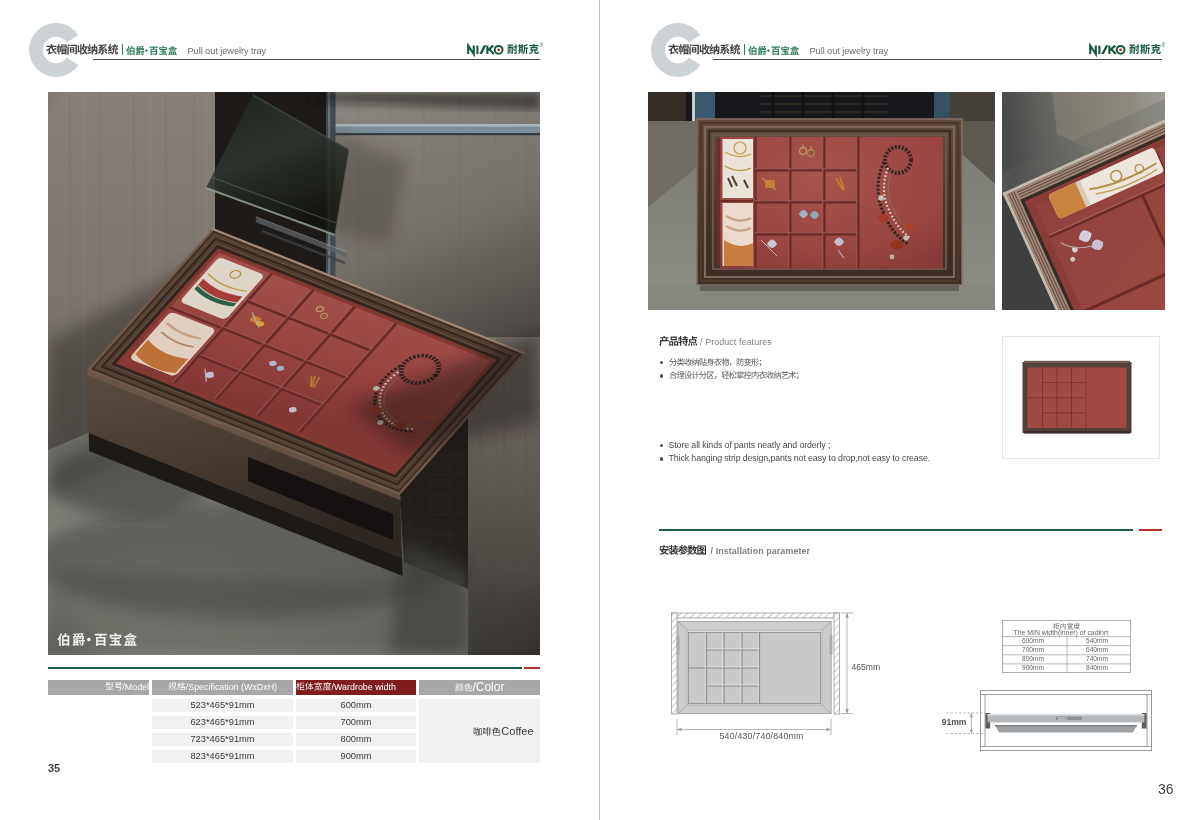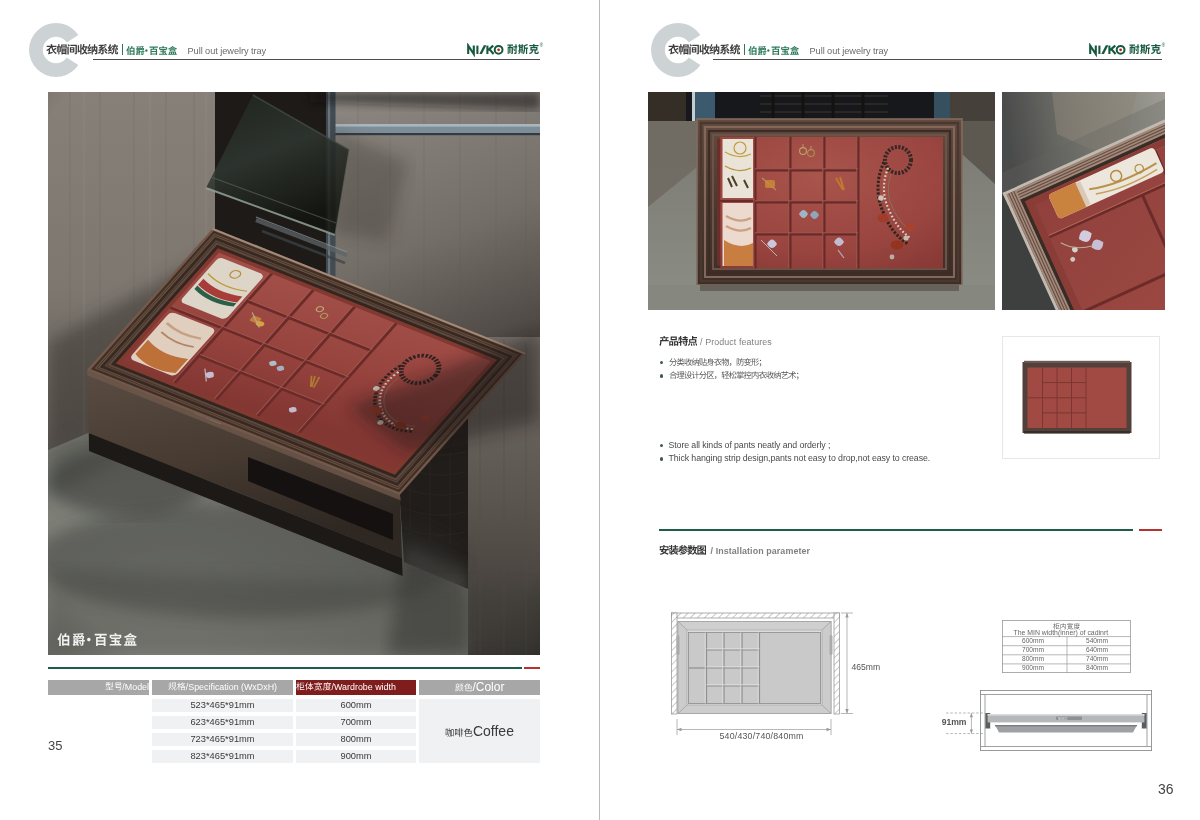--- a/index.html
+++ b/index.html
@@ -400,26 +400,26 @@
       </svg><span>/Color</span></div>
     <div class="abs" style="left:152px;top:699.3px;width:141px;height:13.2px;background:#f0f1f2;text-align:center;line-height:13.2px;font-size:9.3px;color:#3a3a3a;white-space:nowrap">523*465*91mm</div>
     <div class="abs" style="left:296px;top:699.3px;width:120px;height:13.2px;background:#f0f1f2;text-align:center;line-height:13.2px;font-size:9.3px;color:#3a3a3a;white-space:nowrap">600mm</div>
     <div class="abs" style="left:152px;top:716.1px;width:141px;height:13.2px;background:#f0f1f2;text-align:center;line-height:13.2px;font-size:9.3px;color:#3a3a3a;white-space:nowrap">623*465*91mm</div>
     <div class="abs" style="left:296px;top:716.1px;width:120px;height:13.2px;background:#f0f1f2;text-align:center;line-height:13.2px;font-size:9.3px;color:#3a3a3a;white-space:nowrap">700mm</div>
     <div class="abs" style="left:152px;top:732.9px;width:141px;height:13.2px;background:#f0f1f2;text-align:center;line-height:13.2px;font-size:9.3px;color:#3a3a3a;white-space:nowrap">723*465*91mm</div>
     <div class="abs" style="left:296px;top:732.9px;width:120px;height:13.2px;background:#f0f1f2;text-align:center;line-height:13.2px;font-size:9.3px;color:#3a3a3a;white-space:nowrap">800mm</div>
     <div class="abs" style="left:152px;top:749.7px;width:141px;height:13.2px;background:#f0f1f2;text-align:center;line-height:13.2px;font-size:9.3px;color:#3a3a3a;white-space:nowrap">823*465*91mm</div>
     <div class="abs" style="left:296px;top:749.7px;width:120px;height:13.2px;background:#f0f1f2;text-align:center;line-height:13.2px;font-size:9.3px;color:#3a3a3a;white-space:nowrap">900mm</div>
     <div class="abs" style="left:419px;top:699.3px;width:121px;height:63.6px;background:#f0f1f2"></div>
-    <div class="abs" style="left:419px;top:724.5px;width:121px;text-align:center;font-size:14px;color:#3a3a3a;line-height:13px"><svg class="ck" style="vertical-align:-2.0px;width:27.9px;height:10.0px" viewBox="0 0 27.9 10.0" fill="#3a3a3a">
+    <div class="abs" style="left:443px;top:724.5px;width:121px;text-align:center;font-size:11px;color:#3a3a3a;line-height:13px"><svg class="ck" style="vertical-align:-2.0px;width:27.9px;height:10.0px" viewBox="0 0 27.9 10.0" fill="#3a3a3a">
         <use href="#gr10" transform="translate(0.00,8.00) scale(0.00930,-0.00930)"></use>
         <use href="#gr11" transform="translate(9.30,8.00) scale(0.00930,-0.00930)"></use>
         <use href="#gr9" transform="translate(18.60,8.00) scale(0.00930,-0.00930)"></use>
       </svg><span>Coffee</span></div>
-    <div class="abs" style="left:48.0px;top:739px;font-size:13px;font-weight:400;color:#444;line-height:1;white-space:nowrap">35</div>
+    <div class="abs" style="left:48.0px;top:763px;font-size:11.0px;font-weight:700;color:#444;line-height:1;white-space:nowrap">35</div>
     <div class="abs" style="left:1158.0px;top:781.7px;font-size:14px;font-weight:400;color:#444;line-height:1;white-space:nowrap">36</div>
 <svg class="abs" style="left:648px;top:92px" width="347" height="218" viewBox="0 0 347 218">
 <defs>
 <radialGradient id="p2red" cx=".45" cy=".3" r="1">
  <stop offset="0" stop-color="#a8554c"></stop>
           <stop offset=".55" stop-color="#9a4540"></stop>
           <stop offset="1" stop-color="#7e3431"></stop>
 </radialGradient>
 <linearGradient id="p2frame" x1="0" y1="0" x2="0" y2="1">
  <stop offset="0" stop-color="#644c41"></stop>

